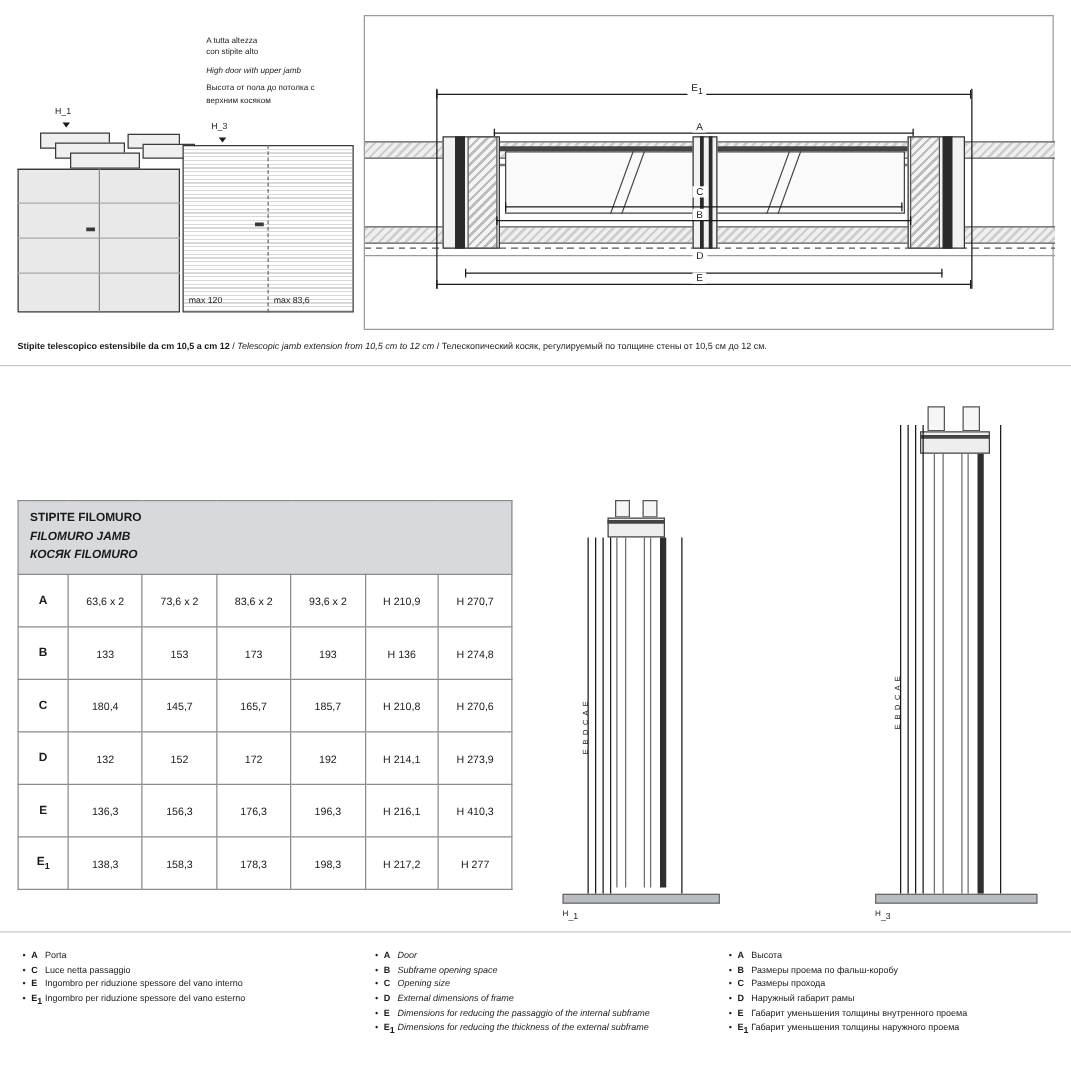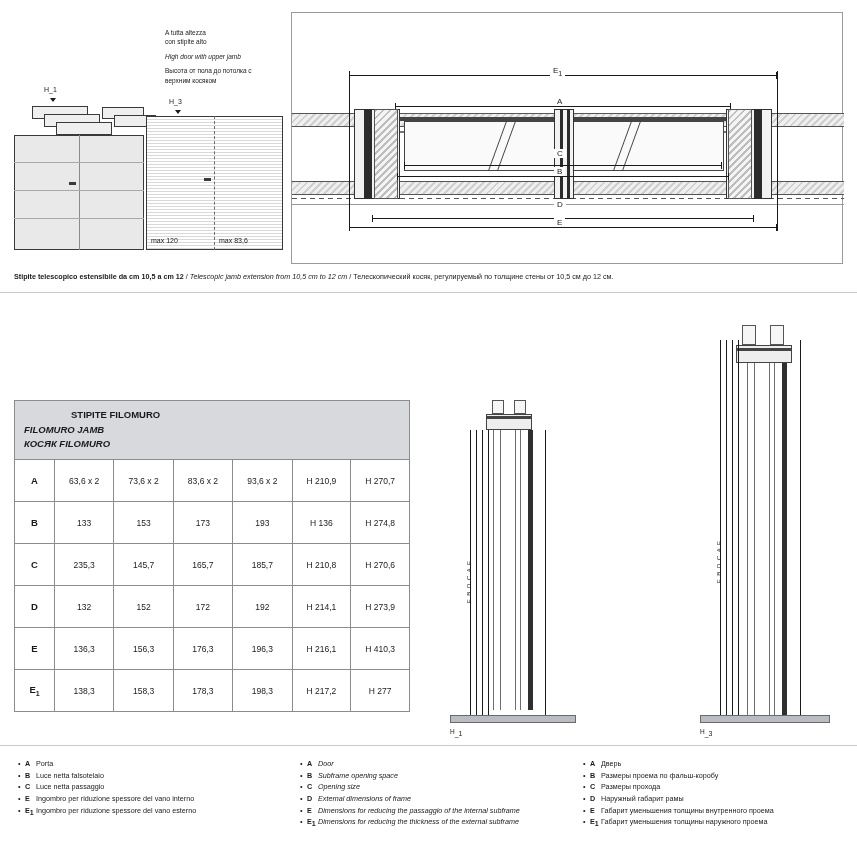--- a/index.html
+++ b/index.html
@@ -62,21 +62,21 @@
   .caption .i { font-style:italic; }
 
   .hr { position:absolute; left:0; width:857px; height:1px; background:#c9c9c9; }
 
   
   .tbl { position:absolute; left:14px; top:400px; width:396px; border-collapse:collapse; }
   .tbl td, .tbl th { border:1px solid #8c8c8c; }
   .tbl .head {
     background:#d7d9dd; padding:7px 9px; font-size:9.5px; line-height:1.55; text-align:left;
   }
-  .tbl .head .l1 { font-weight:bold;margin-left:47px; }
+  .tbl .head .l1 { font-weight:bold; }
   .tbl .head .l2 { font-weight:bold; font-style:italic; }
   .tbl .head .l3 { font-weight:bold; font-style:italic; }
   .tbl td.rowlbl { width:40px; text-align:center; font-weight:bold; font-size:9.5px; background:#fff; }
   .tbl td.val { text-align:center; font-size:8.5px; padding:9px 6px; background:#fff; }
   .tbl tr { height:42px; }
   .sub { font-size:7px; vertical-align:sub; }
 
   .colhdr { position:absolute; font-size:7px; text-align:center; }
 
   
@@ -233,21 +233,21 @@
           <td class="rowlbl">B</td>
           <td class="val">133</td>
           <td class="val">153</td>
           <td class="val">173</td>
           <td class="val">193</td>
           <td class="val">H 136</td>
           <td class="val">H 274,8</td>
         </tr>
         <tr>
           <td class="rowlbl">C</td>
-          <td class="val">235,3</td>
+          <td class="val">180,4</td>
           <td class="val">145,7</td>
           <td class="val">165,7</td>
           <td class="val">185,7</td>
           <td class="val">H 210,8</td>
           <td class="val">H 270,6</td>
         </tr>
         <tr>
           <td class="rowlbl">D</td>
           <td class="val">132</td>
           <td class="val">152</td>
@@ -317,35 +317,34 @@
     <div class="dimv" style="left:42px; top:15px; height:375px;"></div>
     <div class="dimv" style="left:48px; top:15px; height:375px;"></div>
     <div class="dimv" style="left:110px; top:15px; height:375px;"></div>
     <div style="position:absolute;left:26px;top:215px;"><span class="vtext">E B D C A E</span></div>
     <div class="floor" style="left:10px; top:390px; width:130px; height:8px;"></div>
     <div class="lbl" style="left:10px; top:403px;">H<span class="sub">_3</span></div>
   </div>
 
   <div class="legend it" id="legend-it">
       <div class="row"><span class="bul">•</span><span class="key">A</span><span>Porta</span></div>
-      <div class="row"><span class="bul">•</span><span class="key">B</span><span>Luce netta falsotelaio</span></div>
       <div class="row"><span class="bul">•</span><span class="key">C</span><span>Luce netta passaggio</span></div>
       <div class="row"><span class="bul">•</span><span class="key">E</span><span>Ingombro per riduzione spessore del vano interno</span></div>
       <div class="row"><span class="bul">•</span><span class="key">E<span class="sub">1</span></span><span>Ingombro per riduzione spessore del vano esterno</span></div>
     </div>
   <div class="legend en" id="legend-en">
       <div class="row"><span class="bul">•</span><span class="key">A</span><span>Door</span></div>
       <div class="row"><span class="bul">•</span><span class="key">B</span><span>Subframe opening space</span></div>
       <div class="row"><span class="bul">•</span><span class="key">C</span><span>Opening size</span></div>
       <div class="row"><span class="bul">•</span><span class="key">D</span><span>External dimensions of frame</span></div>
       <div class="row"><span class="bul">•</span><span class="key">E</span><span>Dimensions for reducing the passaggio of the internal subframe</span></div>
       <div class="row"><span class="bul">•</span><span class="key">E<span class="sub">1</span></span><span>Dimensions for reducing the thickness of the external subframe</span></div>
     </div>
   <div class="legend ru" id="legend-ru">
-      <div class="row"><span class="bul">•</span><span class="key">A</span><span>Дверь</span></div>
+      <div class="row"><span class="bul">•</span><span class="key">A</span><span>Высота</span></div>
       <div class="row"><span class="bul">•</span><span class="key">B</span><span>Размеры проема по фальш-коробу</span></div>
       <div class="row"><span class="bul">•</span><span class="key">C</span><span>Размеры прохода</span></div>
       <div class="row"><span class="bul">•</span><span class="key">D</span><span>Наружный габарит рамы</span></div>
       <div class="row"><span class="bul">•</span><span class="key">E</span><span>Габарит уменьшения толщины внутренного проема</span></div>
       <div class="row"><span class="bul">•</span><span class="key">E<span class="sub">1</span></span><span>Габарит уменьшения толщины наружного проема</span></div>
     </div>
 
 </div>
 
 </body></html>

